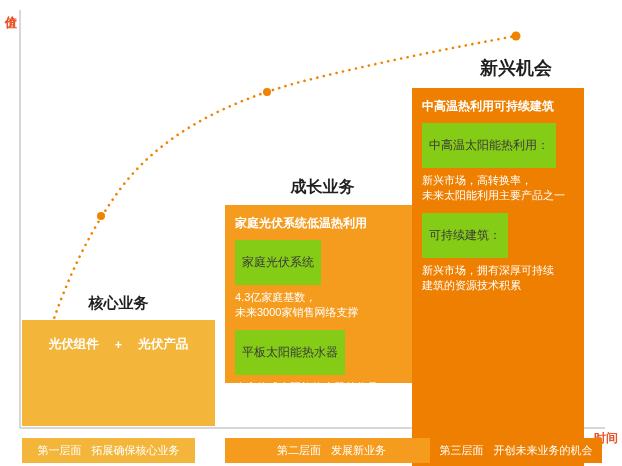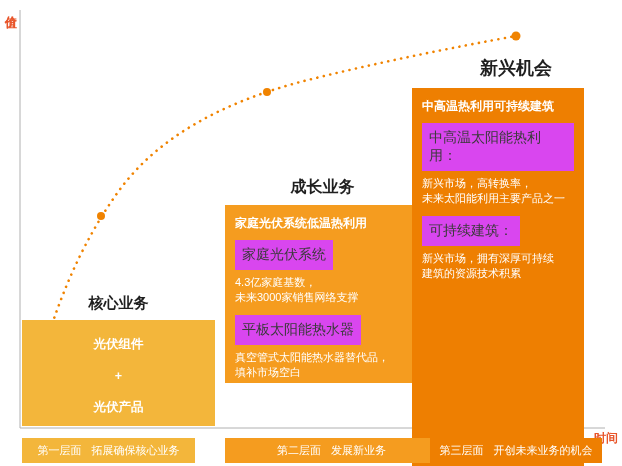--- a/index.html
+++ b/index.html
@@ -15,24 +15,24 @@
   .xlabel{position:absolute;left:594px;top:430px;color:#E8552A;font-weight:bold;font-size:12px;}
   .htitle{position:absolute;text-align:center;color:#1f1f1f;font-weight:bold;}
   .t1{left:22px;top:294px;width:193px;font-size:15px;}
   .t2{left:225px;top:177px;width:195px;font-size:16px;}
   .t3{left:430px;top:56px;width:172px;font-size:18px;}
   .block{position:absolute;box-sizing:border-box;padding:8px 10px;}
   .b1{left:22px;top:320px;width:193px;height:106px;background:#F3B63B;}
   .b2{left:225px;top:205px;width:195px;height:178px;background:#F59C1F;}
   .b3{left:412px;top:88px;width:172px;height:416px;background:#EE7F01;}
   .core-row{display:flex;justify-content:center;align-items:center;gap:16px;
-    padding-top:8px;color:#ffffff;font-weight:bold;font-size:12.5px;flex-direction:column;}
+    padding-top:8px;color:#ffffff;font-weight:bold;font-size:12.5px;}
   .card-header{color:#ffffff;font-weight:bold;font-size:12px;margin:2px 0 8px 0;}
-  .whitebox{display:inline-block;background:#d946ef;color:#3a3a3a;font-size:14px;
-    padding:6px 7px;margin-bottom:5px;}
+  .whitebox{display:inline-block;background:#84cc16;color:#3a3a3a;font-size:12px;
+    padding:14px 7px;margin-bottom:5px;}
   .desc{color:#ffffff;font-size:11px;line-height:1.4;margin-bottom:9px;}
   .footer{position:absolute;top:438px;height:25px;line-height:25px;text-align:center;
     color:#ffffff;font-size:11px;}
   .f1{left:22px;width:173px;background:#F3B63B;}
   .f2{left:225px;width:213px;background:#F59C1F;}
   .f3{left:430px;width:172px;background:#EE7F01;}
   .footer .phase{margin-right:10px;}
 </style>
 </head>
 <body>

